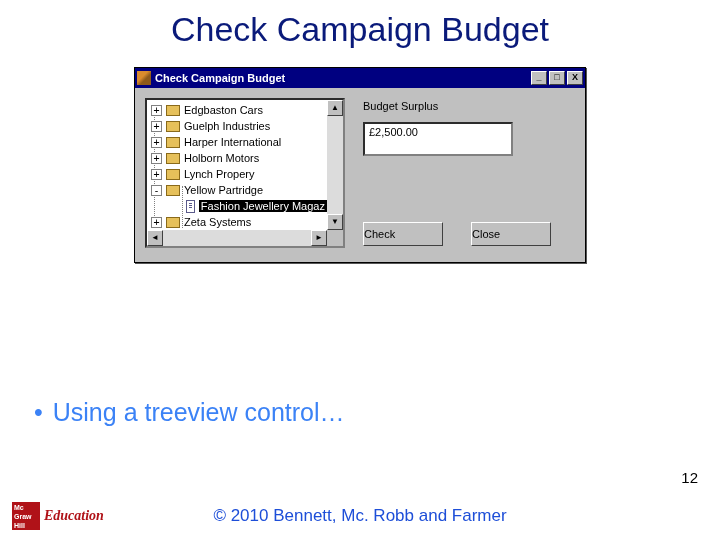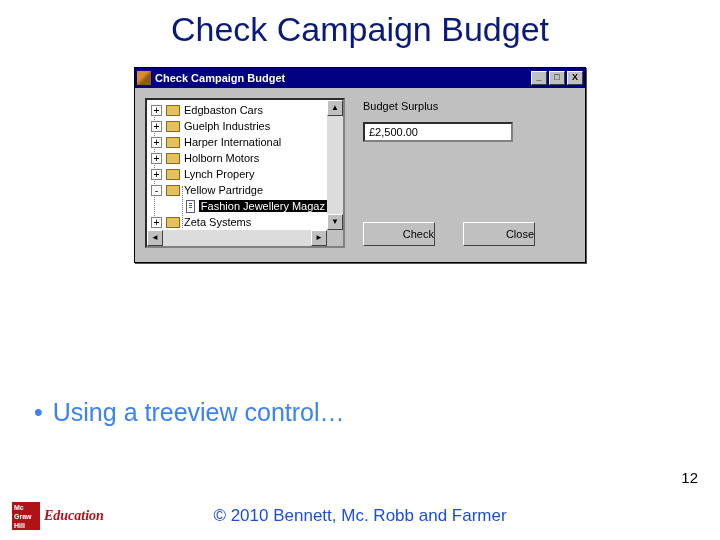--- a/index.html
+++ b/index.html
@@ -134,41 +134,41 @@
     font-size: 8px; text-align: center; line-height: 13px;
     color:#000;
   }
   .right-col { flex: 1; display:flex; flex-direction: column; }
   .field-label {
     font-family: "MS Sans Serif", Tahoma, Arial, sans-serif;
     font-size: 11px; color: #000; margin-top: 2px;
   }
   .text-input {
     margin-top: 10px;
-    width: 150px; height: 20px;
+    width: 150px; height: 34px;
     background: #fff;
     border: 2px inset #808080;
     font-family: "MS Sans Serif", Tahoma, Arial, sans-serif;
     font-size: 11px;
     padding: 2px 4px;
     color: #000;
   }
   .button-row {
     margin-top: auto;
     display: flex; gap: 28px;
     padding-bottom: 2px;
   }
   .win95-btn {
-    width: 72px; height: 24px;
+    width: 80px; height: 24px;
     background: #c0c0c0;
     border: 1px solid #000;
     border-top-color:#fff; border-left-color:#fff;
     border-right-color:#404040; border-bottom-color:#404040;
     font-family: "MS Sans Serif", Tahoma, Arial, sans-serif;
-    font-size: 11px; text-align: right; line-height: 22px;
+    font-size: 11px; text-align: left; line-height: 22px;
   }
   .bullet-line {
     position: absolute;
     left: 34px; top: 398px;
     font-size: 25px;
     font-family: Arial, sans-serif;
     color: #3b82f6;
   }
   .bullet-line .bullet { margin-right: 10px; }
   .page-num {

